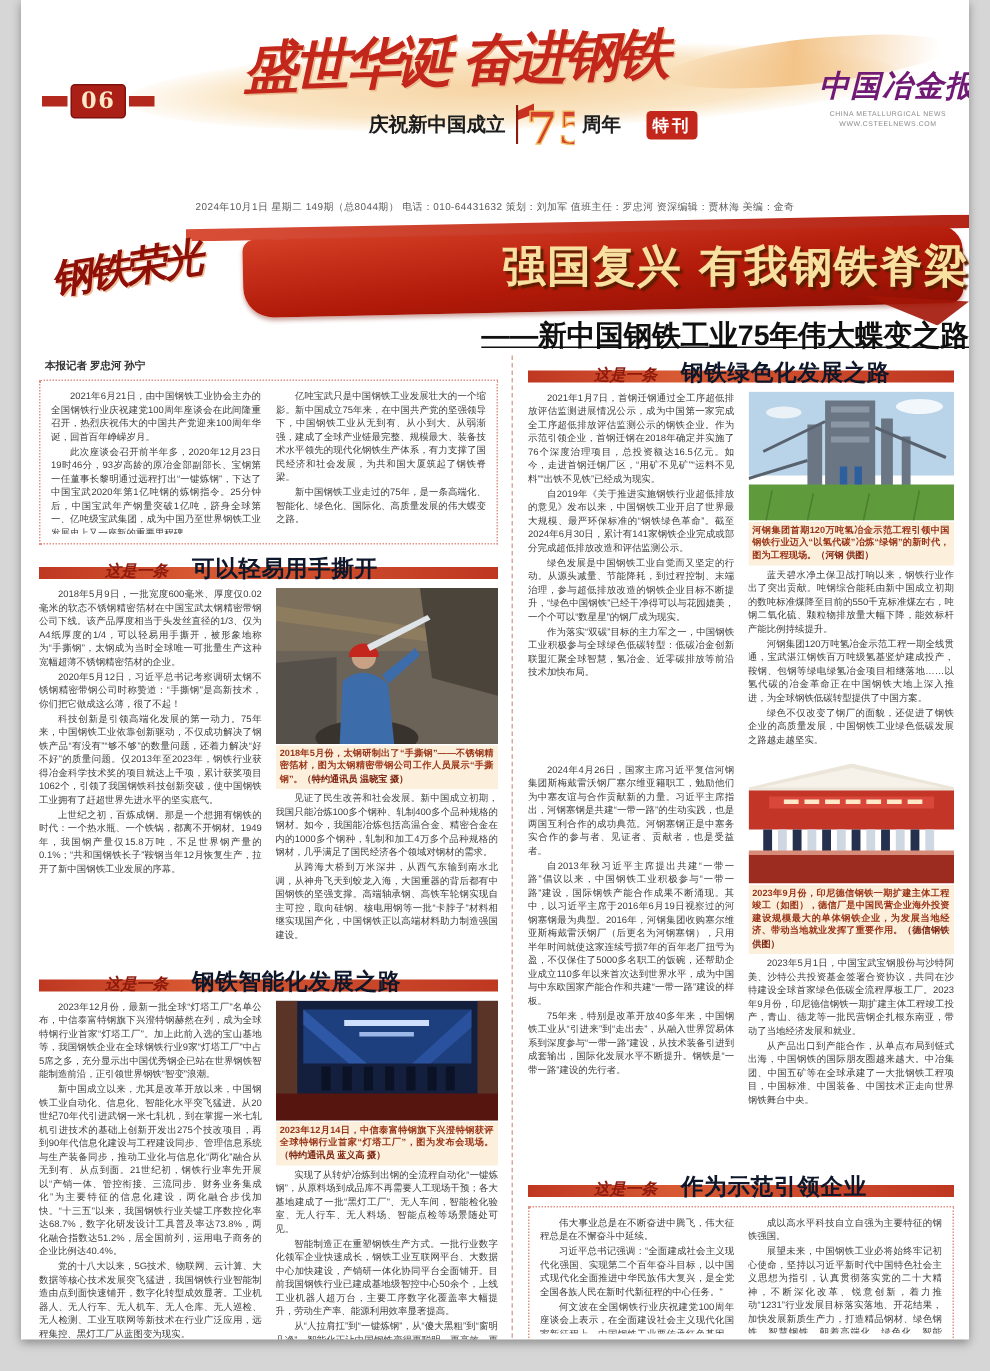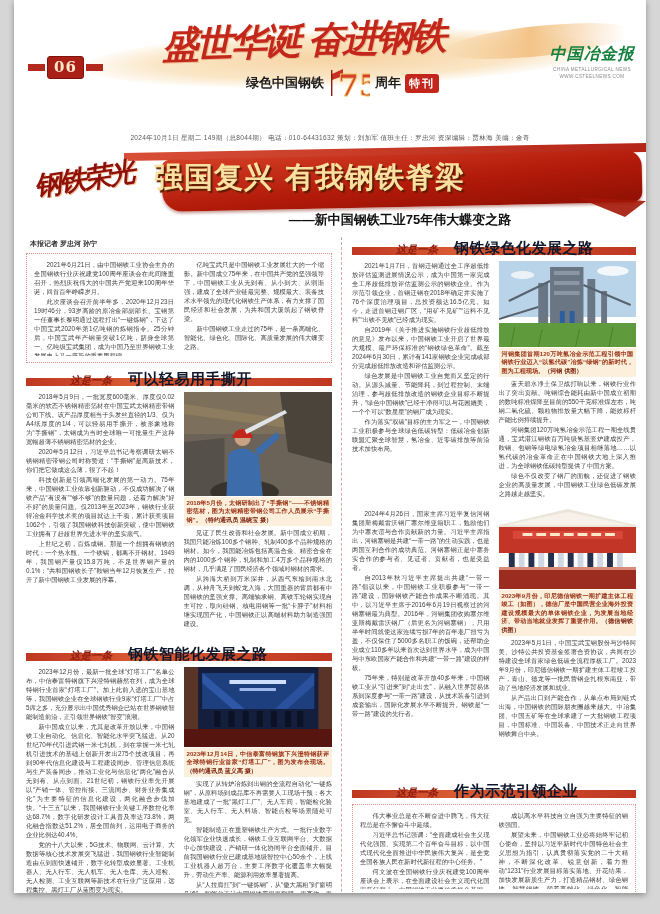--- a/index.html
+++ b/index.html
@@ -9,35 +9,35 @@
   
   .masthead{position:relative;height:92px;padding-top:32px;}
   .ribbon-bg{position:absolute;left:70px;right:46px;top:30px;height:56px;background:radial-gradient(ellipse at 50% 50%,#f6d3a2 0%,#fae6c6 50%,rgba(250,235,214,0) 74%);border-radius:50%;transform:rotate(-2deg);}
   .ribbon-bg2{position:absolute;left:430px;width:190px;top:26px;height:30px;background:linear-gradient(100deg,rgba(244,196,138,0) 0%,#f3c489 45%,rgba(244,196,138,0) 95%);transform:rotate(-6deg);border-radius:50%;}
   .page-badge{position:absolute;left:14px;top:56px;display:flex;align-items:center;}
   .page-badge .bar{width:17px;height:7px;background:#b3291e;}
   .page-badge .num{margin:0 2px;background:#aa2016;color:#fde8c8;font-weight:bold;font-size:15px;line-height:1;padding:3px 6px;border-radius:3px;border:1px solid #7d130c;letter-spacing:1px;font-family:"DejaVu Serif",serif;}
   .calli-main{position:absolute;left:148px;top:22px;font-size:37px;line-height:1;font-weight:bold;color:#c3271b;font-family:"DejaVu Serif",serif;font-style:italic;letter-spacing:-3px;text-shadow:1px 1px 0 #eab98e;transform:rotate(-2deg);white-space:nowrap;}
   .celebrate{position:absolute;left:232px;top:66px;display:flex;align-items:center;font-size:13px;font-weight:bold;color:#1d1d1d;white-space:nowrap;}
   .seventyfive{margin:0 2px;}
-  .tekan{display:inline-block;background:#c3271b;color:#fff;font-size:11px;font-weight:bold;padding:2px 4px;border-radius:3px;margin-left:4px;letter-spacing:2px;}
+  .tekan{display:inline-block;background:#c3271b;color:#fff;font-size:11px;font-weight:bold;padding:2px 4px;border-radius:3px;margin-left:17px;letter-spacing:2px;}
   .zhounian{margin-left:3px;text-align:right;}
   .logo-block{position:absolute;right:8px;top:44px;width:92px;text-align:center;}
-  .logo-cn{font-size:16px;font-weight:bold;color:#15803d;font-family:"DejaVu Serif",serif;font-style:italic;letter-spacing:1px;white-space:nowrap;}
+  .logo-cn{font-size:20px;font-weight:bold;color:#701a75;font-family:"DejaVu Serif",serif;font-style:italic;letter-spacing:1px;white-space:nowrap;}
   .logo-en,.logo-url{font-size:4.6px;color:#8a8a8a;letter-spacing:.4px;margin-top:2px;white-space:nowrap;}
   .dateline{text-align:center;font-size:6.6px;color:#5a5a5a;margin-top:10px;letter-spacing:.3px;}
 
   
   .banner{position:relative;height:88px;margin-top:2px;}
   .band-wave{position:absolute;left:110px;right:0;top:-2px;height:18px;background:linear-gradient(90deg,#d6452c,#b01a0b);clip-path:polygon(0 55%,100% 0,100% 50%,0 100%);opacity:.95;}
   .band{position:absolute;left:148px;right:4px;top:10px;height:52px;background:linear-gradient(175deg,#d43f26 0%,#b21a09 55%,#8f1004 100%);transform:rotate(-1.2deg);border-radius:8px 16px 10px 20px;box-shadow:0 2px 3px rgba(120,20,5,.4);}
   .band-tail{position:absolute;right:0;top:52px;width:70px;height:20px;background:#a31607;clip-path:polygon(0 0,100% 20%,70% 100%);opacity:.9;}
   .banner-calli{position:absolute;left:20px;top:16px;font-size:27px;font-weight:bold;color:#8e1009;font-family:"DejaVu Serif",serif;font-style:italic;transform:rotate(-9deg);letter-spacing:-2px;text-shadow:1px 1px 0 #f0c09a;white-space:nowrap;}
-  .banner-title{position:absolute;left:140px;right:0;top:18px;text-align:left;font-size:29px;line-height:1;font-weight:bold;color:#f8e0a0;letter-spacing:1px;text-shadow:2px 2px 1px #5f1e02;white-space:nowrap;font-family:"DejaVu Serif",serif;}
-  .banner-sub{position:absolute;left:140px;right:0;top:66px;text-align:center;font-size:13px;font-weight:bold;color:#101010;white-space:nowrap;}
+  .banner-title{position:absolute;left:140px;right:0;top:18px;text-align:right;font-size:29px;line-height:1;font-weight:bold;color:#f8e0a0;letter-spacing:1px;text-shadow:2px 2px 1px #5f1e02;white-space:nowrap;font-family:"DejaVu Serif",serif;}
+  .banner-sub{position:absolute;left:140px;right:0;top:66px;text-align:right;font-size:19px;font-weight:bold;color:#101010;white-space:nowrap;text-decoration:underline;}
 
   
   .cols{display:flex;padding:0 10px 0 12px;margin-top:4px;}
   .group-left{width:306px;}
   .group-right{width:284px;border-left:1px dashed #d8a79d;margin-left:9px;padding-left:10px;}
   .byline{font-size:7px;font-weight:bold;color:#333;margin:2px 0 4px 4px;}
   .intro-box{border:1.5px dotted #e09385;padding:6px 7px;display:flex;gap:10px;height:96px;overflow:hidden;}
   .intro-box .tcol{flex:1;}
   .sec-header{position:relative;height:17px;margin:7px 0 5px;}
   .sec-header .hbar{position:absolute;left:0;right:0;bottom:1px;height:8px;background:linear-gradient(90deg,#bf3721,#d85a33 35%,#bf3721);}
@@ -61,21 +61,21 @@
   <div class="masthead">
     <div class="ribbon-bg"></div>
     <div class="ribbon-bg2"></div>
     <div class="page-badge">
       <span class="bar"></span>
       <span class="num">06</span>
       <span class="bar"></span>
     </div>
     <div class="calli-main">盛世华诞 奋进钢铁</div>
     <div class="celebrate">
-      <span>绿色中国钢铁</span>
+      <span>庆祝新中国成立</span>
       <svg class="seventyfive" width="44" height="34" viewBox="0 0 44 34">
         <path d="M6,8 L17,3 L17,10 L6,14 Z" fill="#c8301f"></path>
         <rect x="5" y="4" width="1.4" height="26" fill="#8d1b0e"></rect>
         <text x="12" y="30" font-size="30" font-weight="bold" fill="#d4402a" stroke="#f0c063" stroke-width="0.9" font-family="DejaVu Serif,serif">75</text>
       </svg>
       <span class="zhounian">周年</span>
       <span class="tekan">特刊</span>
     </div>
     <div class="logo-block">
       <div class="logo-cn">中国冶金报</div>

